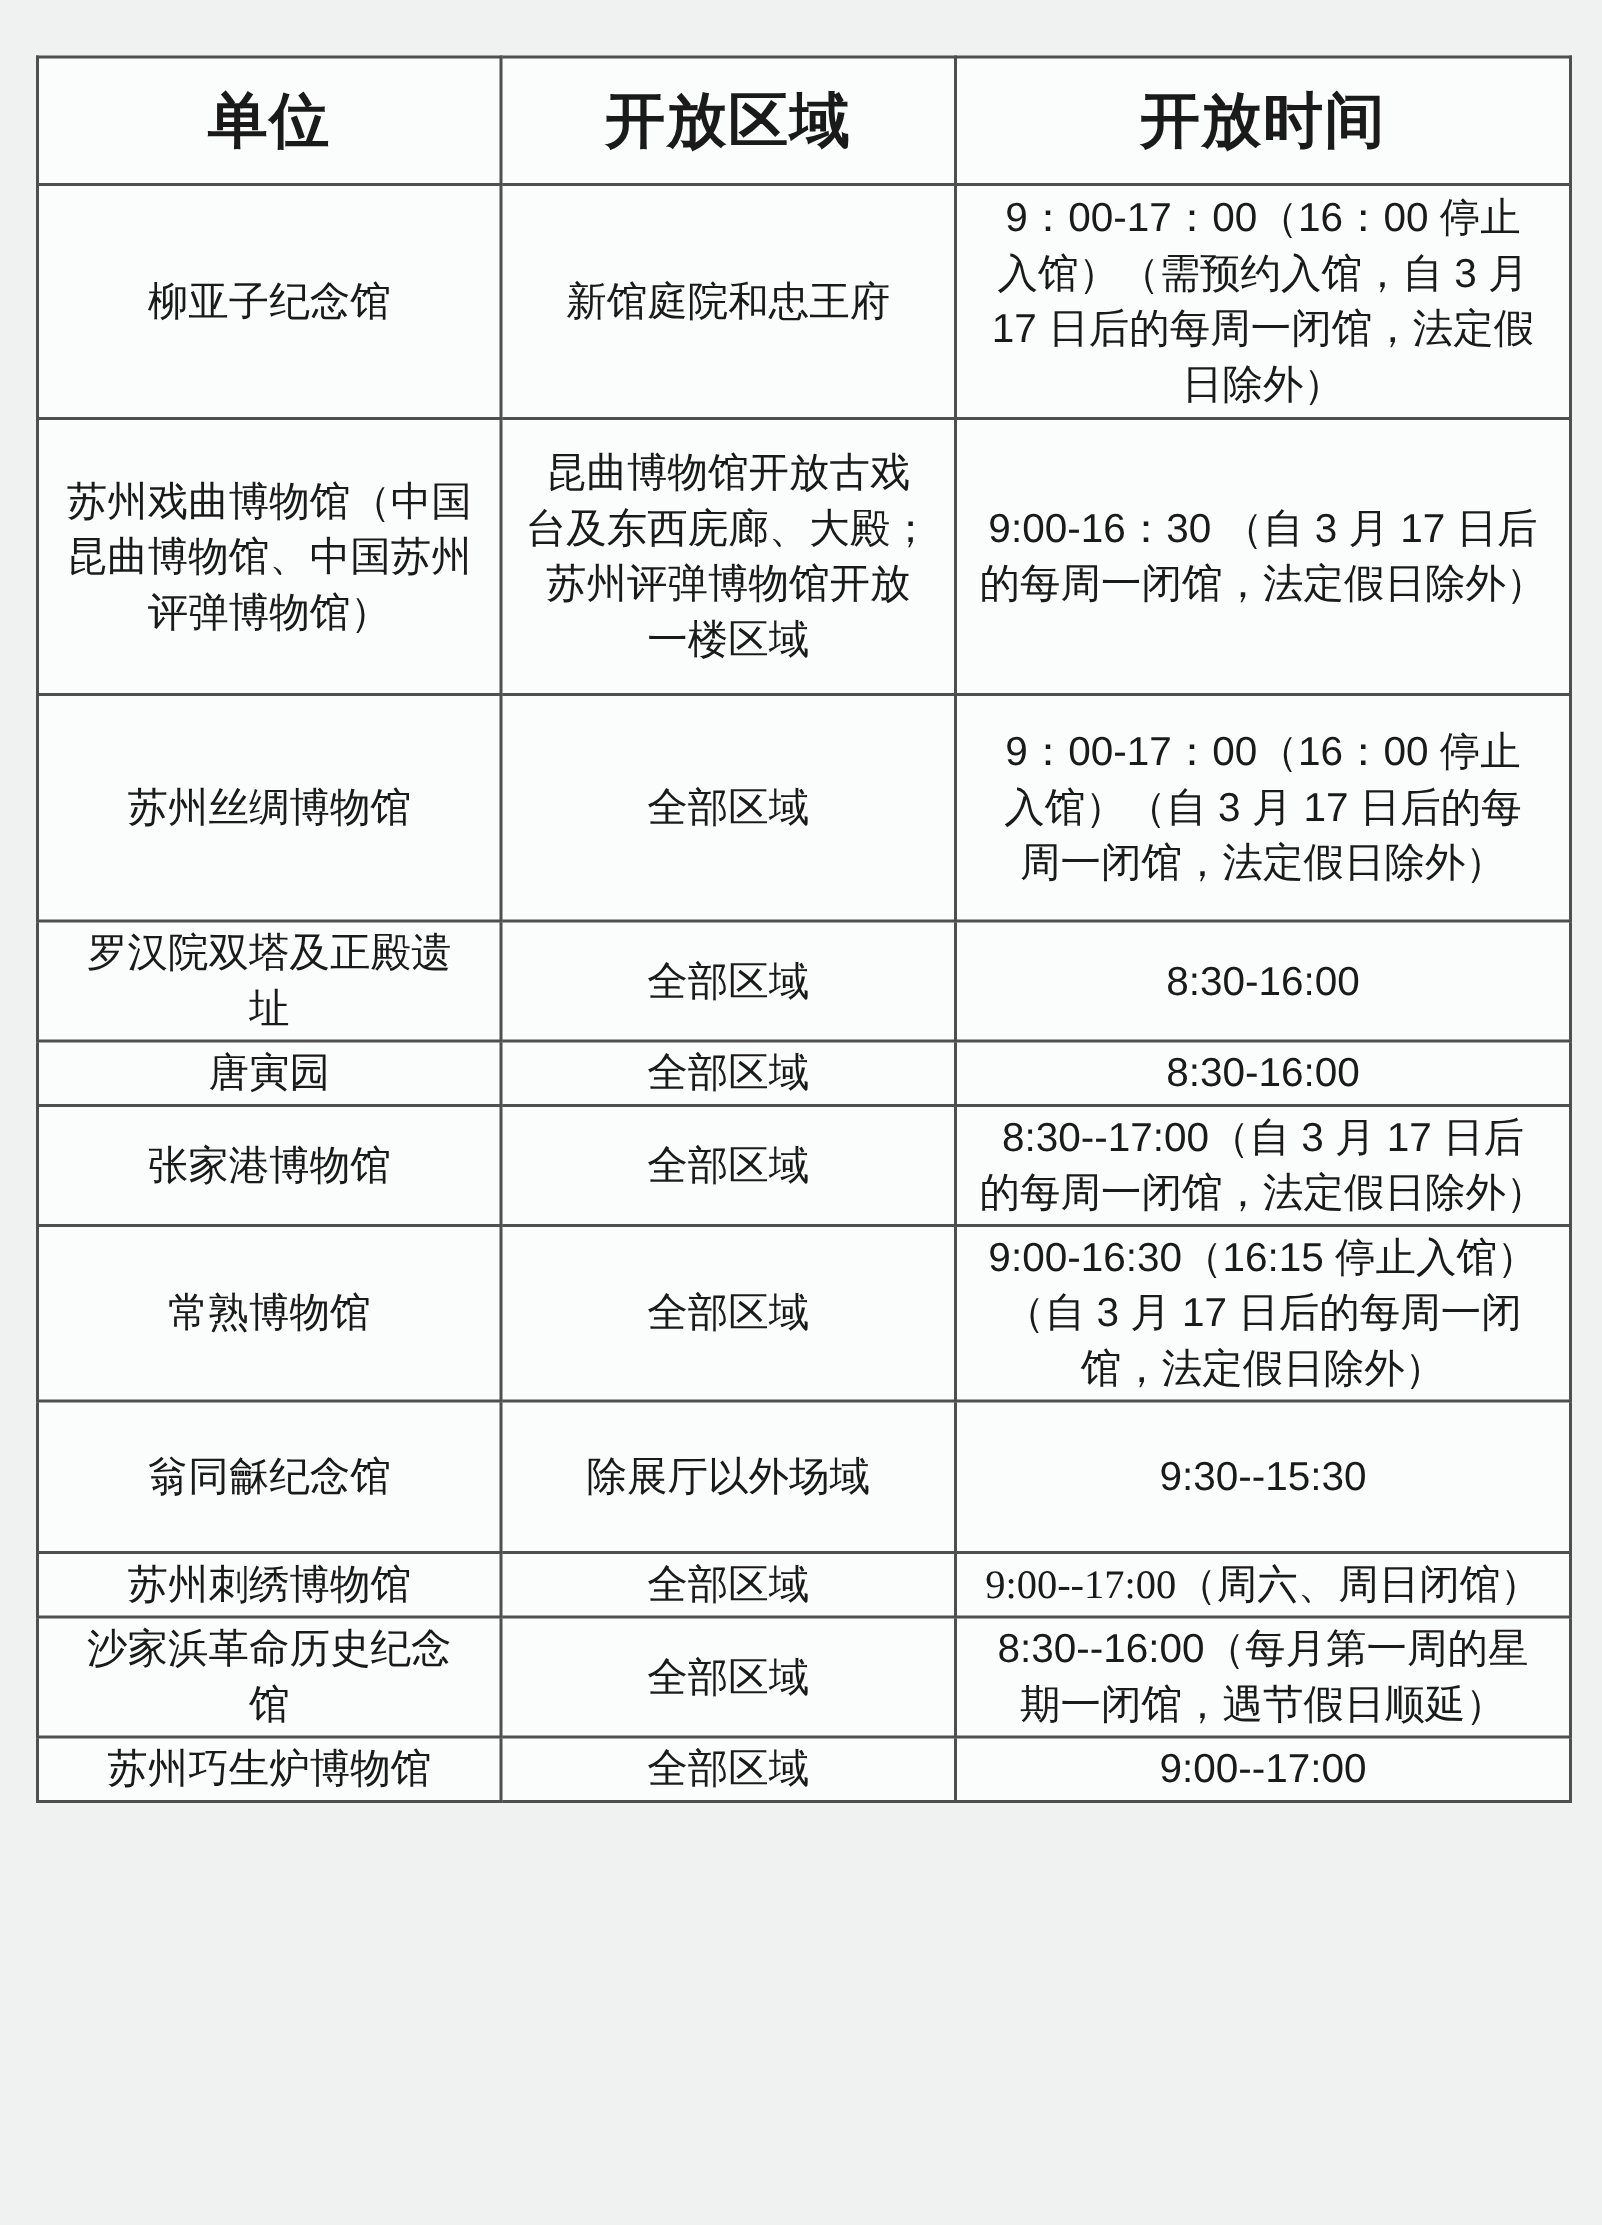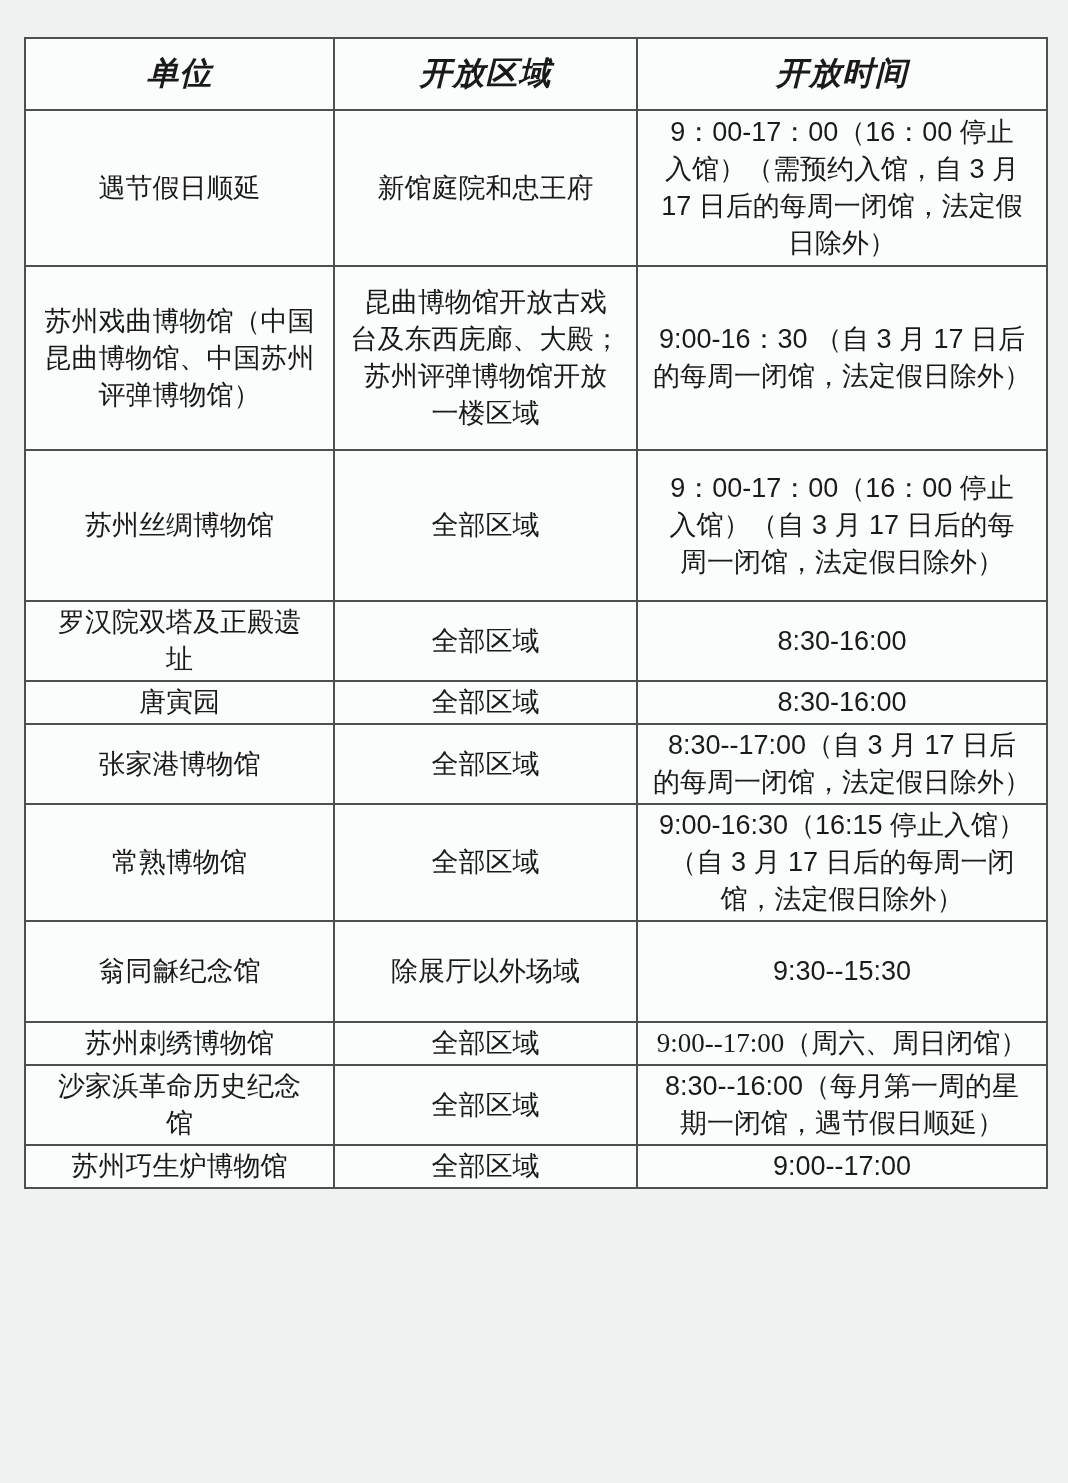--- a/index.html
+++ b/index.html
@@ -32,25 +32,24 @@
   table.open-table th,
   table.open-table td {
     border: 2px solid var(--border-color);
     text-align: center;
     vertical-align: middle;
     white-space: pre-line;
     overflow: hidden;
     padding: 2px 8px;
   }
   table.open-table th {
-    height: 72px;
-    font-size: 32px;
+    height: 85px;
+    font-size: 40px;
     font-weight: 700;
     letter-spacing: 1px;
-    font-style: italic;
   }
   table.open-table td {
     font-size: 27px;
     line-height: 37px;
   }
   
   tbody tr:nth-child(1)  { height: 156px; }
   tbody tr:nth-child(2)  { height: 184px; }
   tbody tr:nth-child(3)  { height: 151px; }
   tbody tr:nth-child(4)  { height: 71px; margin-top: 32px;  }
@@ -79,21 +78,21 @@
     </colgroup>
     <thead>
       <tr>
         <th>单位</th>
         <th>开放区域</th>
         <th>开放时间</th>
       </tr>
     </thead>
     <tbody id="table-body">
         <tr>
-          <td>遇节假日顺延</td>
+          <td>柳亚子纪念馆</td>
           <td>新馆庭院和忠王府</td>
           <td>9：00-17：00（16：00 停止
 入馆）（需预约入馆，自 3 月
 17 日后的每周一闭馆，法定假
 日除外）</td>
         </tr>
         <tr>
           <td>苏州戏曲博物馆（中国
 昆曲博物馆、中国苏州
 评弹博物馆）</td>

